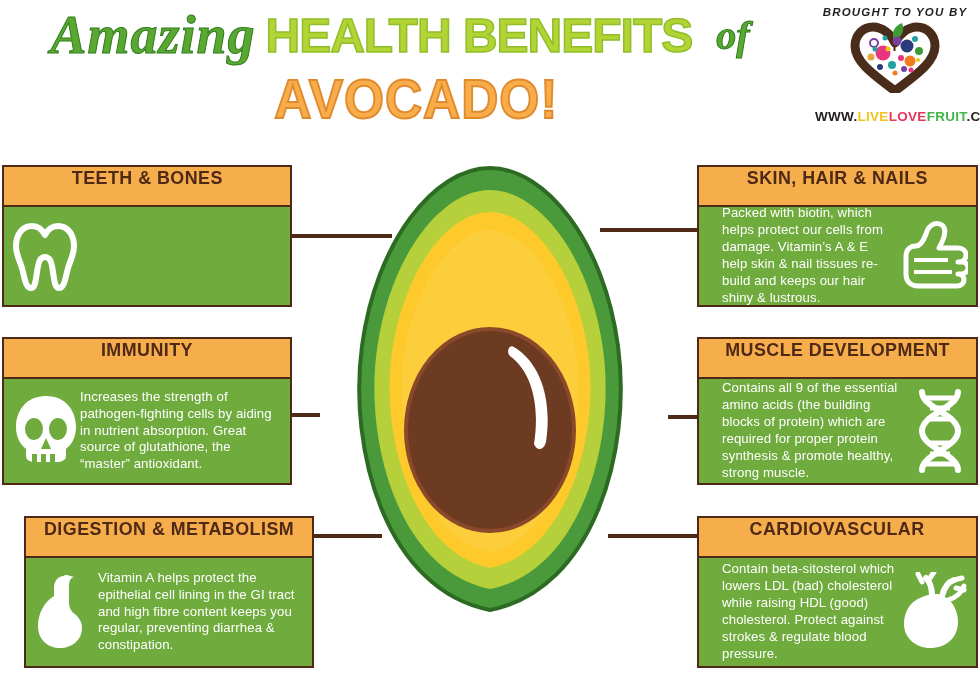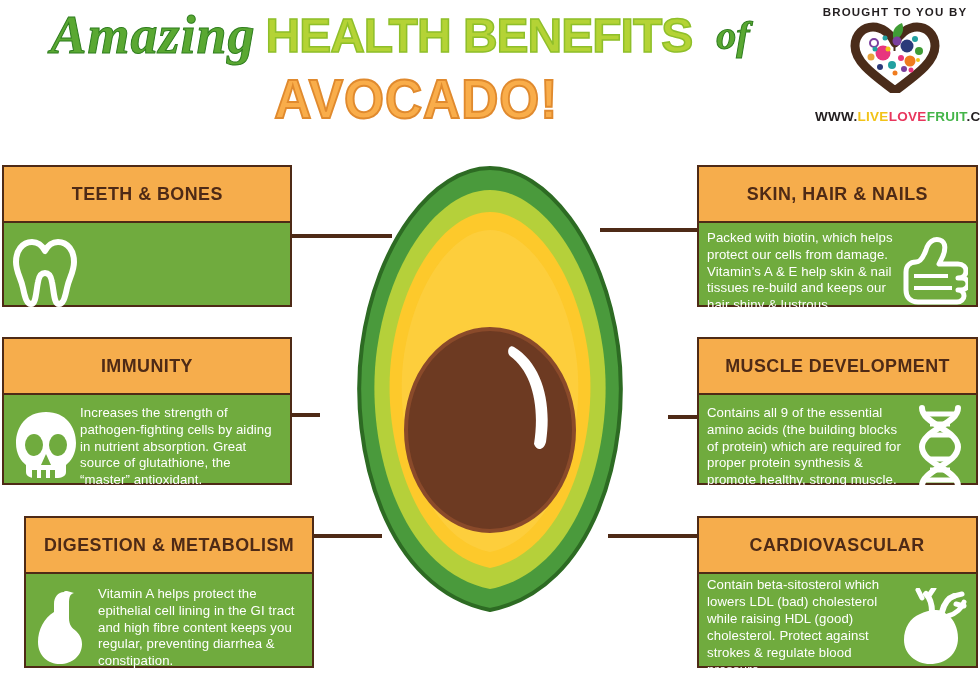--- a/index.html
+++ b/index.html
@@ -52,21 +52,21 @@
     color:#f9ad4a; letter-spacing:1px;
     -webkit-text-stroke:2px #e08a2e;
     display:inline-block;
     transform:scaleX(0.92);
   }
 
   
   #logo { position:absolute; left:815px; top:6px; width:160px; height:118px; }
   #brought-label {
     font-size:11.5px; font-weight:700; color:#231f20;
-    letter-spacing:1.2px; text-align:center; width:100%;
+    letter-spacing:1.2px; text-align:center; width:100%;font-style:italic;
   }
   #heart-wrap { position:relative; width:100%; height:72px; margin-top:3px; }
   #heart-svg { position:absolute; left:50%; top:0; transform:translateX(-50%); }
   #site-url {
     position:absolute; left:0; bottom:0; width:100%;
     text-align:center; font-size:13.5px; font-weight:700;
     letter-spacing:0.3px; white-space:nowrap;
   }
   .u-www, .u-com { color:#231f20; }
   .u-live { color:#f2c318;text-align:right; }
@@ -75,34 +75,34 @@
 
   
   .panel {
     position:absolute;
     border:2px solid #4e2a16;
     background:#70ab3e;
   }
   .panel-head {
     background:#f6ad4c;
     border-bottom:2px solid #4e2a16;
-    height:56px;
-    display:flex; align-items:center; justify-content:center;
+    height:40px;
+    display:flex; justify-content:center;
   }
   .panel-head-text {
     font-size:19px; font-weight:700; color:#4e2a16;
     letter-spacing:0.5px; white-space:nowrap;
     transform:scaleX(0.94);
   }
   .panel-body {
     display:flex; align-items:center;
     padding:6px 8px;
     height:calc(100% - 40px);
   }
-  .panel-body.rtl { flex-direction:row-reverse; }
+  .panel-body.rtl { flex-direction:row-reverse;margin-left:15px; }
   .panel-text {
     color:#ffffff;
     font-size:13.2px;
     line-height:1.28;
     font-weight:400;
     letter-spacing:0.1px;
   }
   .panel-icon {
     flex:0 0 auto;
     display:flex; align-items:center; justify-content:center;

